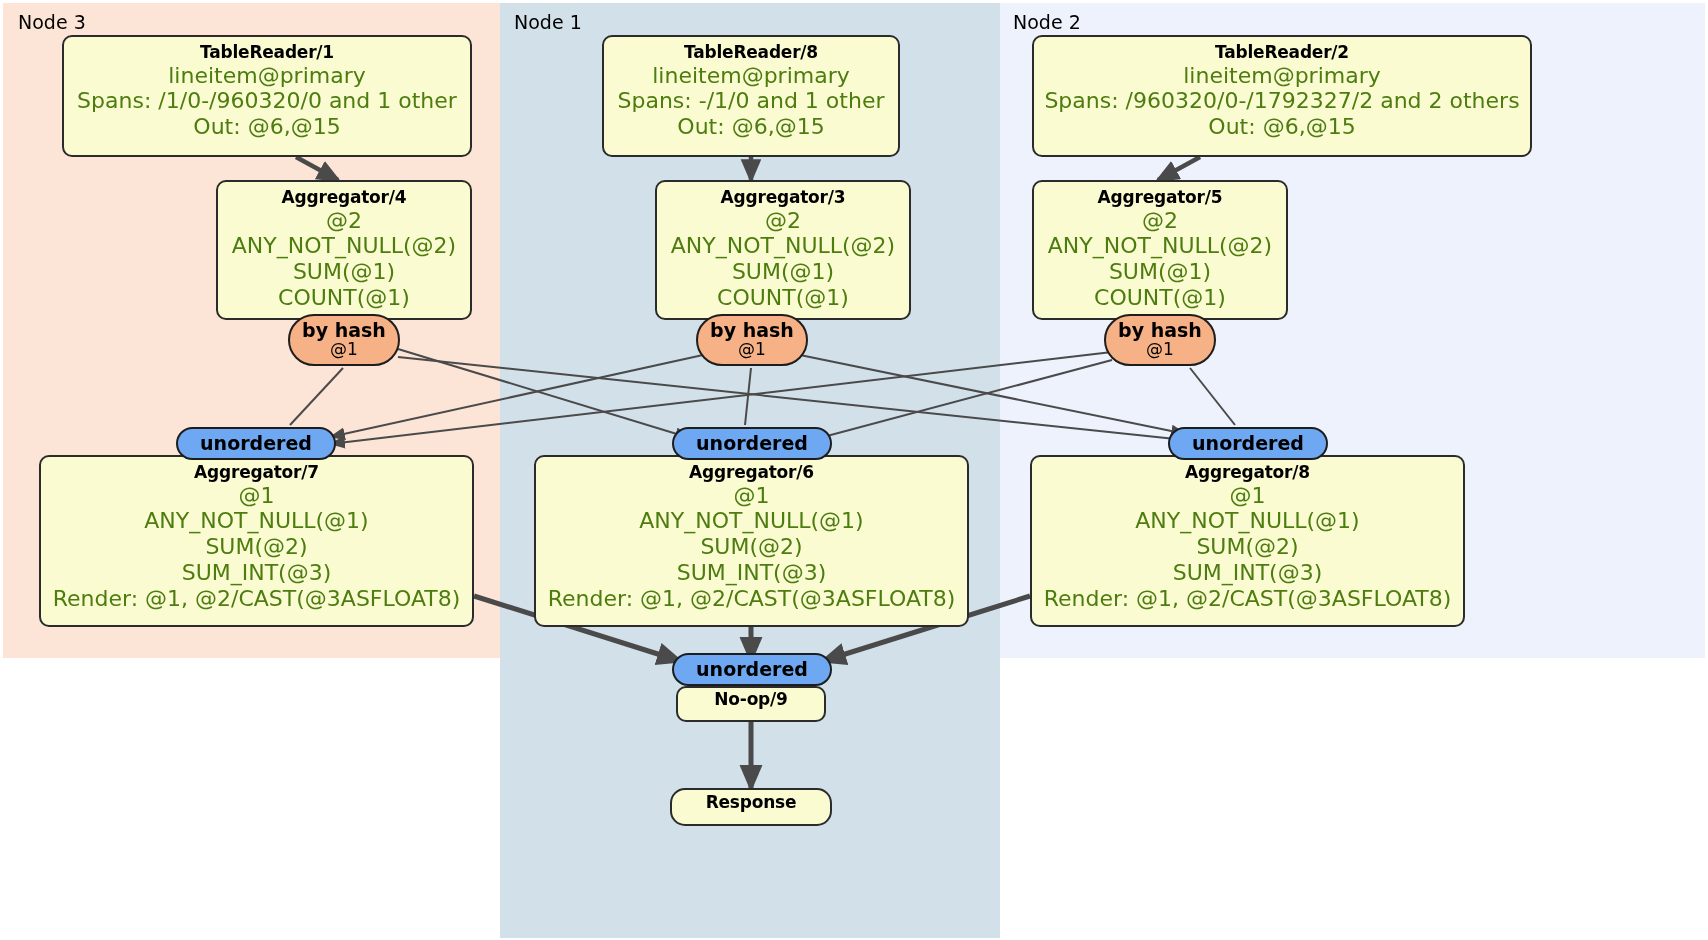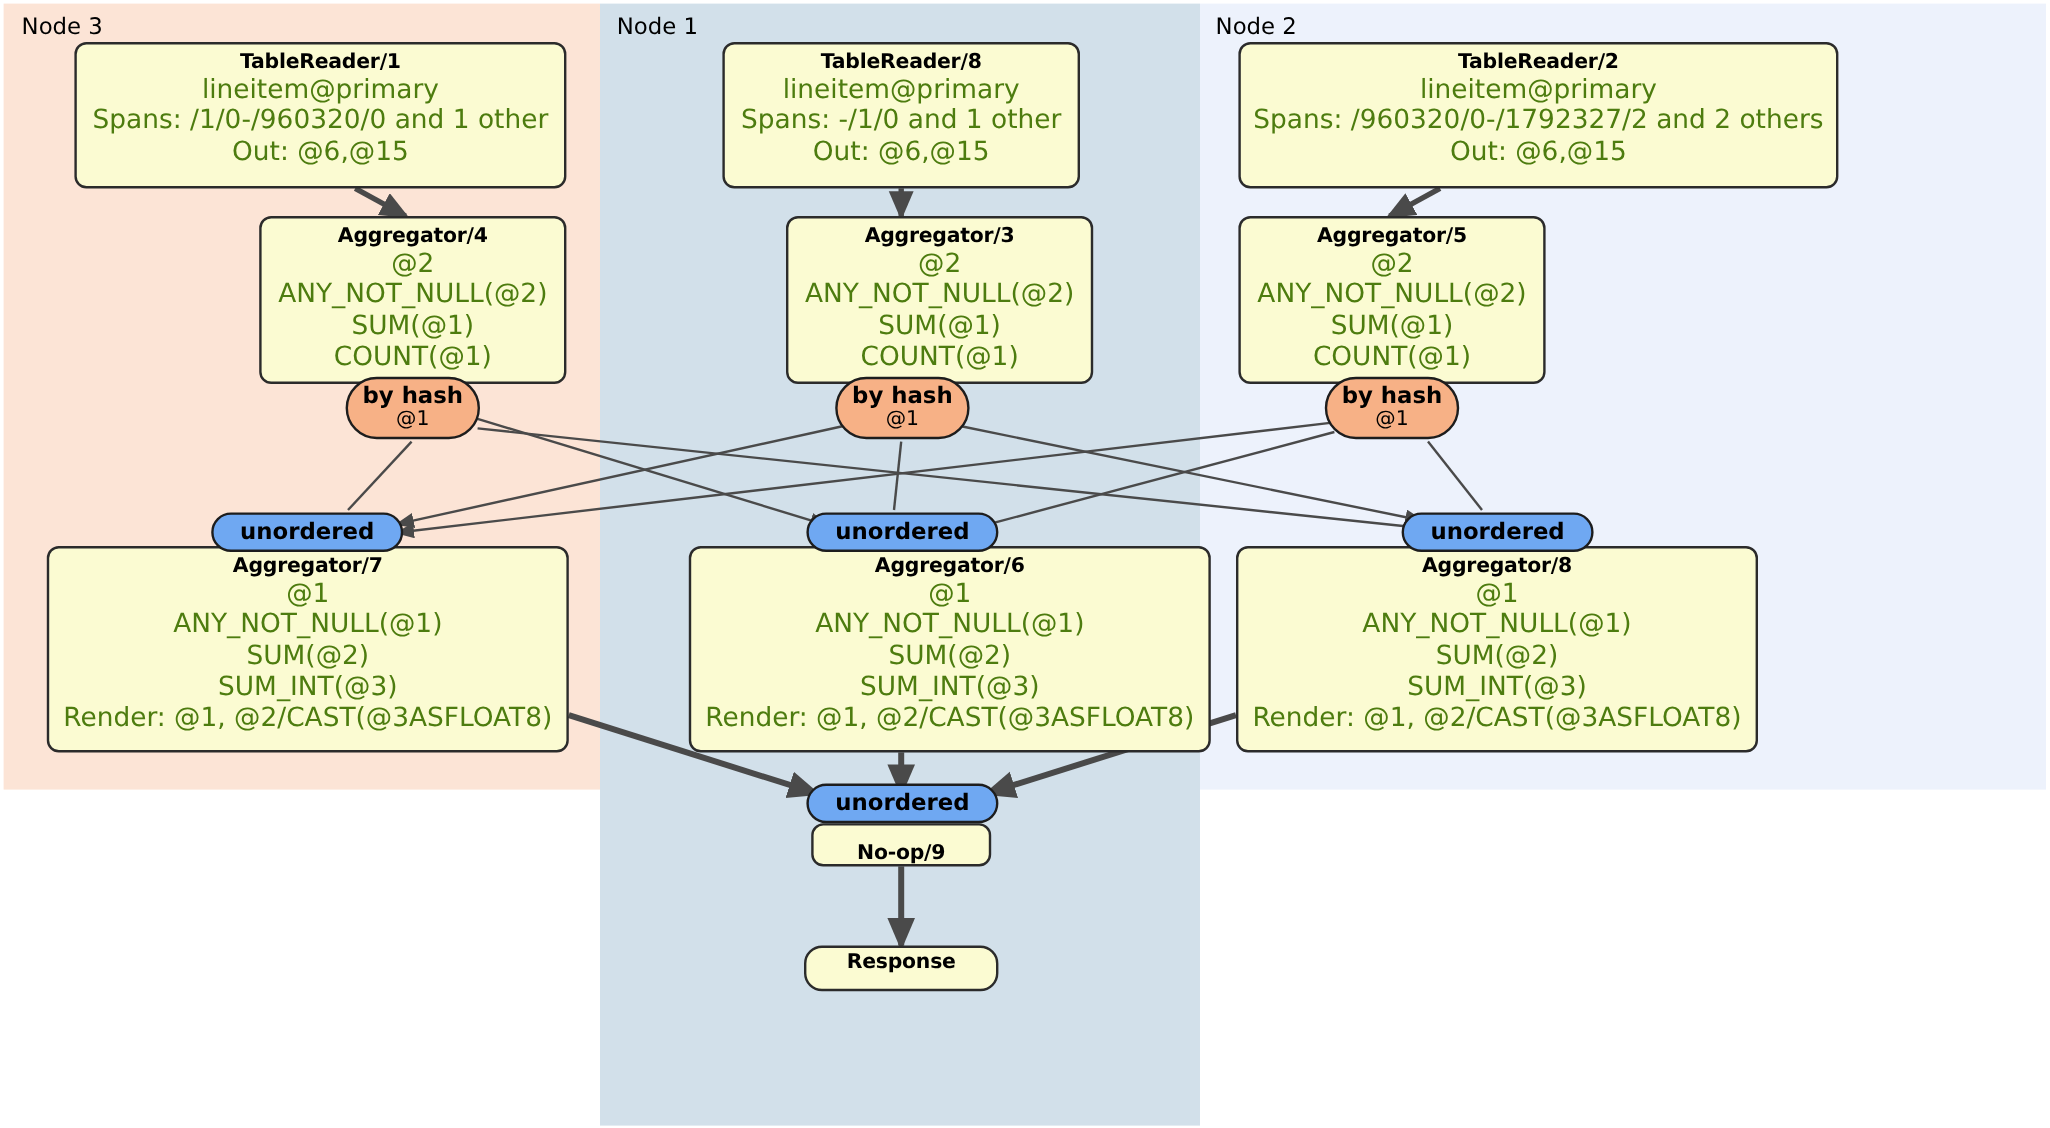--- a/index.html
+++ b/index.html
@@ -170,30 +170,30 @@
   </div>
 
   <div class="proc" style="left:624px; top:180px; width:256px; height:140px;margin-left:31px;">
     <div class="title">Aggregator/3</div>
     <div class="line">@2</div>
     <div class="line">ANY_NOT_NULL(@2)</div>
     <div class="line">SUM(@1)</div>
     <div class="line">COUNT(@1)</div>
   </div>
 
-  <div class="proc" style="left:534px; top:455px; width:435px; height:172px;margin-left:40px;">
+  <div class="proc" style="left:534px; top:455px; width:435px; height:172px;">
     <div class="title">Aggregator/6</div>
     <div class="line">@1</div>
     <div class="line">ANY_NOT_NULL(@1)</div>
     <div class="line">SUM(@2)</div>
     <div class="line">SUM_INT(@3)</div>
     <div class="line">Render: @1, @2/CAST(@3ASFLOAT8)</div>
   </div>
 
-  <div class="proc" style="left:676px; top:686px; width:150px; height:36px; padding-top:14px;">
+  <div class="proc" style="left:676px; top:686px; width:150px; height:36px; padding-top:2px;">
     <div class="title">No-op/9</div>
   </div>
 
   <div class="proc" style="left:670px; top:788px; width:162px; height:38px; padding-top:3px;border-radius:15px;">
     <div class="title">Response</div>
   </div>
 
   <div class="proc" style="left:1032px; top:35px; width:500px; height:122px;">
     <div class="title">TableReader/2</div>
     <div class="line">lineitem@primary</div>

